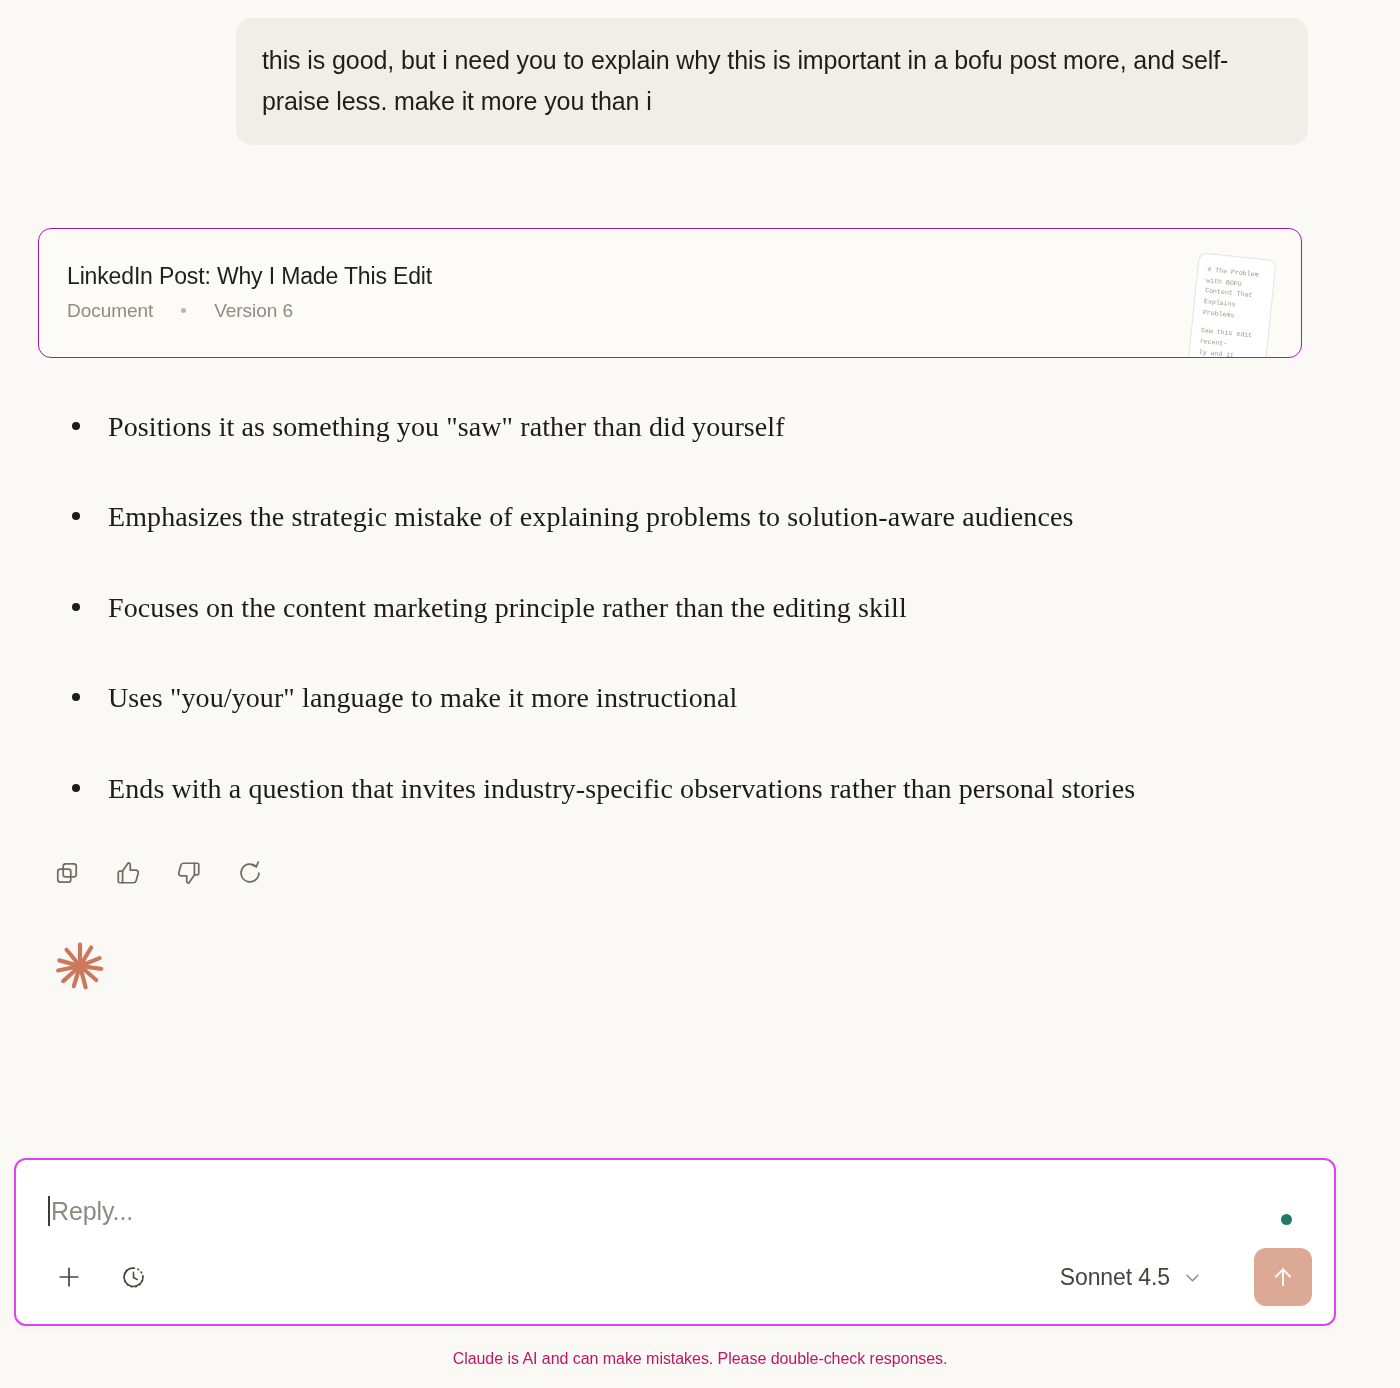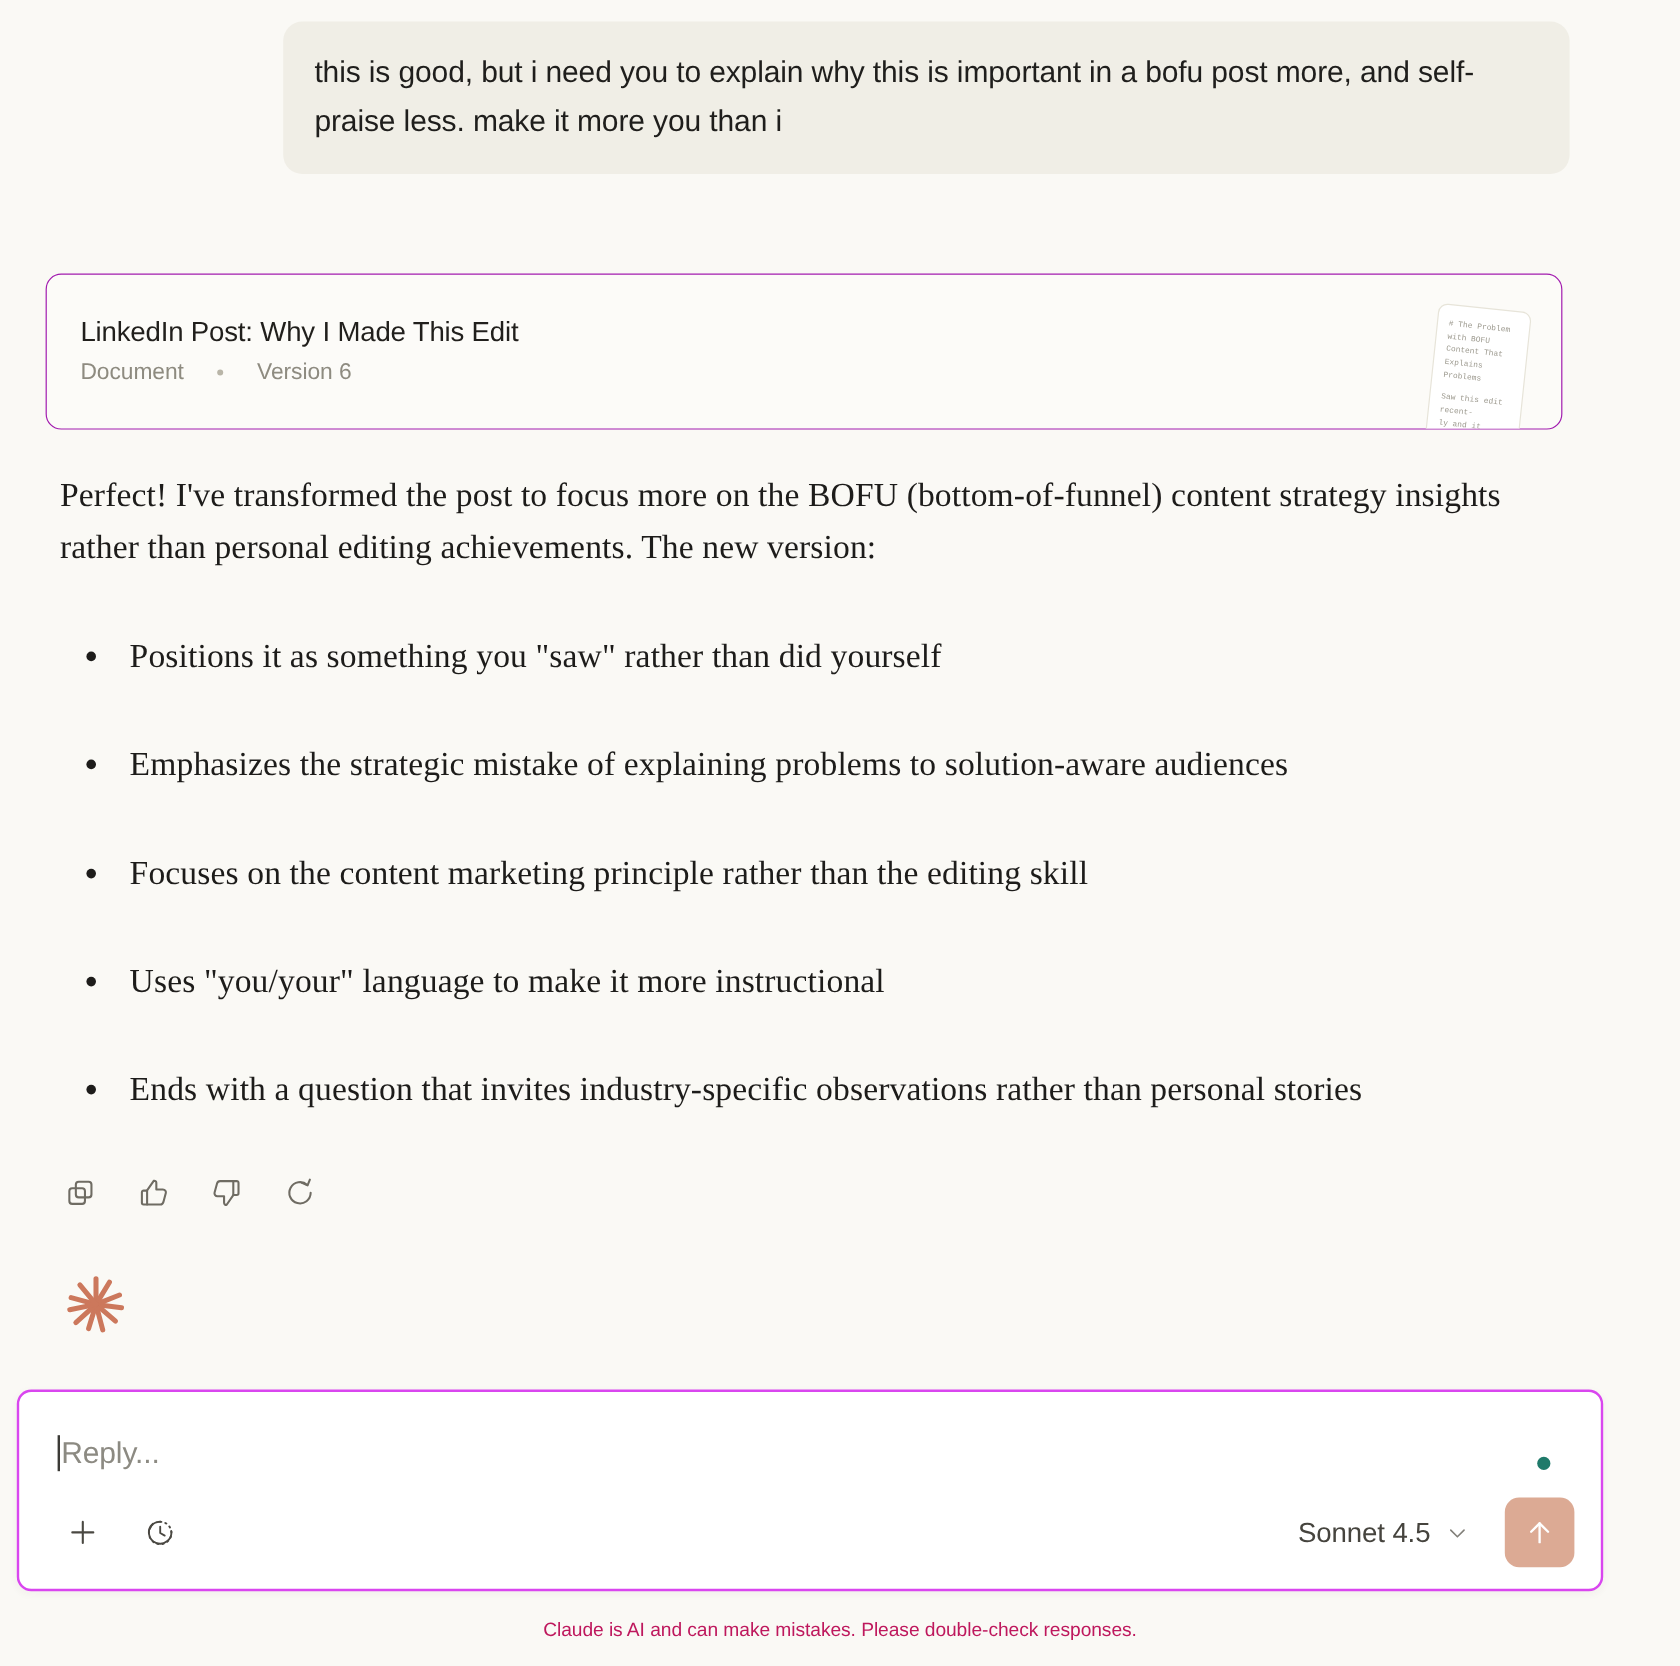--- a/index.html
+++ b/index.html
@@ -222,20 +222,21 @@
     background: #1f7a6a;
   }
   .composer-bottom {
     position: absolute;
     left: 0; right: 0;
     bottom: 20px;
     height: 54px;
     display: flex;
     align-items: center;
     padding: 0 22px 0 36px;
+    gap: 22px;
   }
   .left-tools {
     display: flex;
     align-items: center;
     gap: 30px;
   }
   .tool-btn {
     width: 34px; height: 34px;
     display: flex;
     align-items: center;
@@ -303,21 +304,20 @@
         <div class="artifact-thumb">
           <pre># The Problem with BOFU Content That Explains Problems</pre>
           <span class="thumb-gap"></span>
           <pre>Saw this edit recent-
 ly and it</pre>
         </div>
       </div>
     </div>
 
     <div class="assistant">
-      <p>Perfect! I've transformed the post to focus more on the BOFU (bottom-of-funnel) content strategy insights rather than personal editing achievements. The new version:</p>
       <ul>
         <li>Positions it as something you "saw" rather than did yourself</li>
         <li>Emphasizes the strategic mistake of explaining problems to solution-aware audiences</li>
         <li>Focuses on the content marketing principle rather than the editing skill</li>
         <li>Uses "you/your" language to make it more instructional</li>
         <li>Ends with a question that invites industry-specific observations rather than personal stories</li>
       </ul>
     </div>
 
     <div class="msg-actions">

